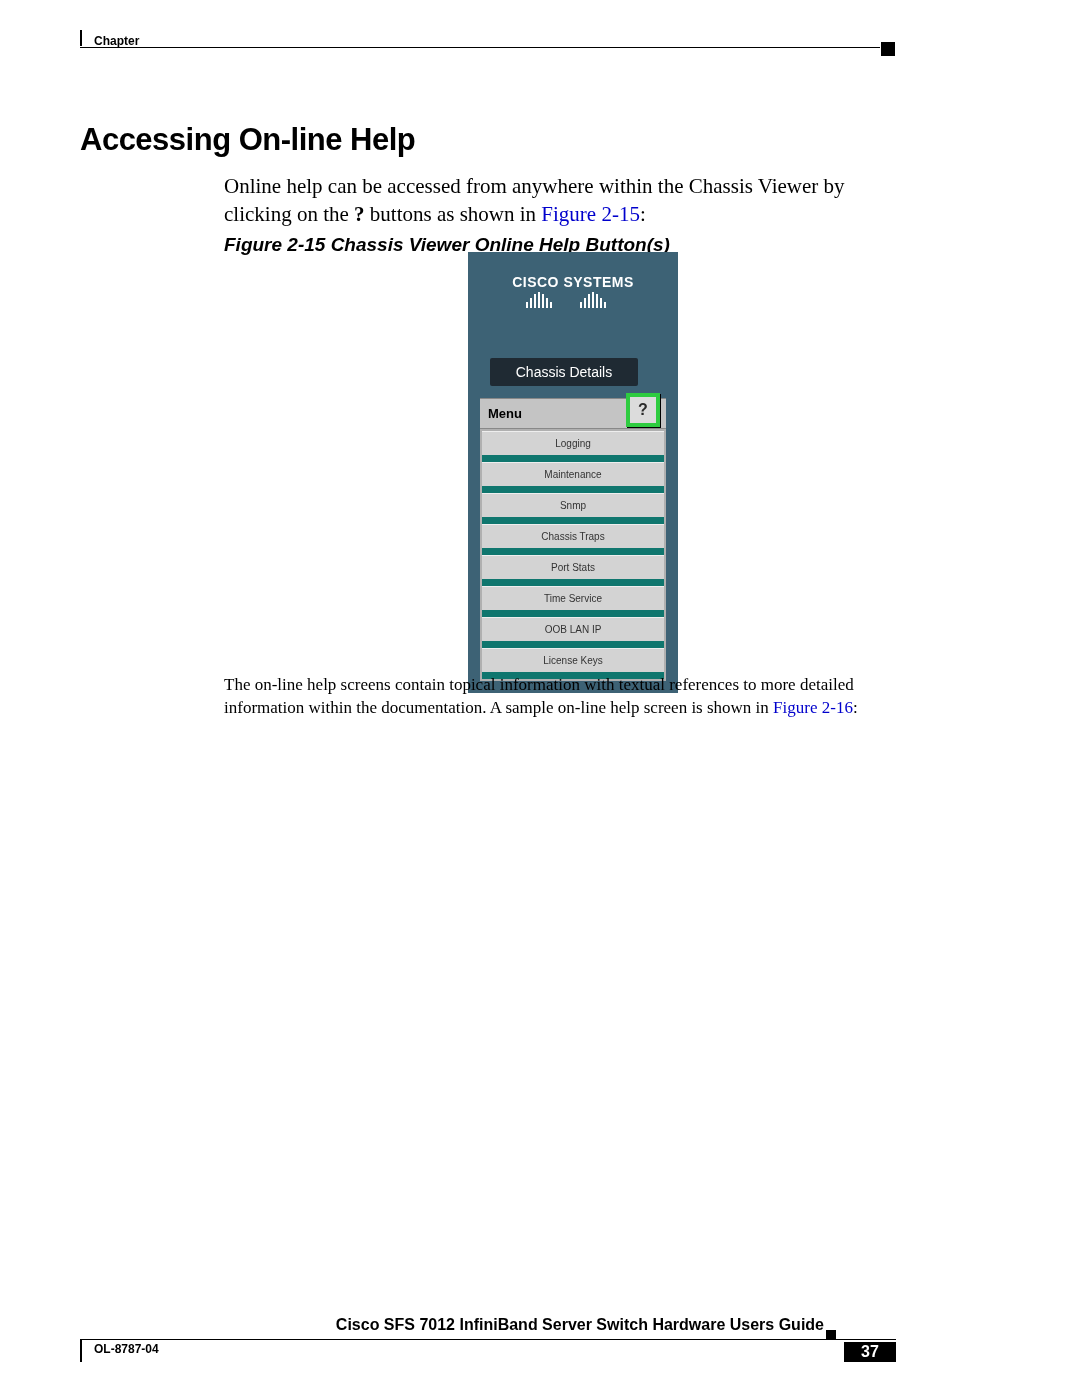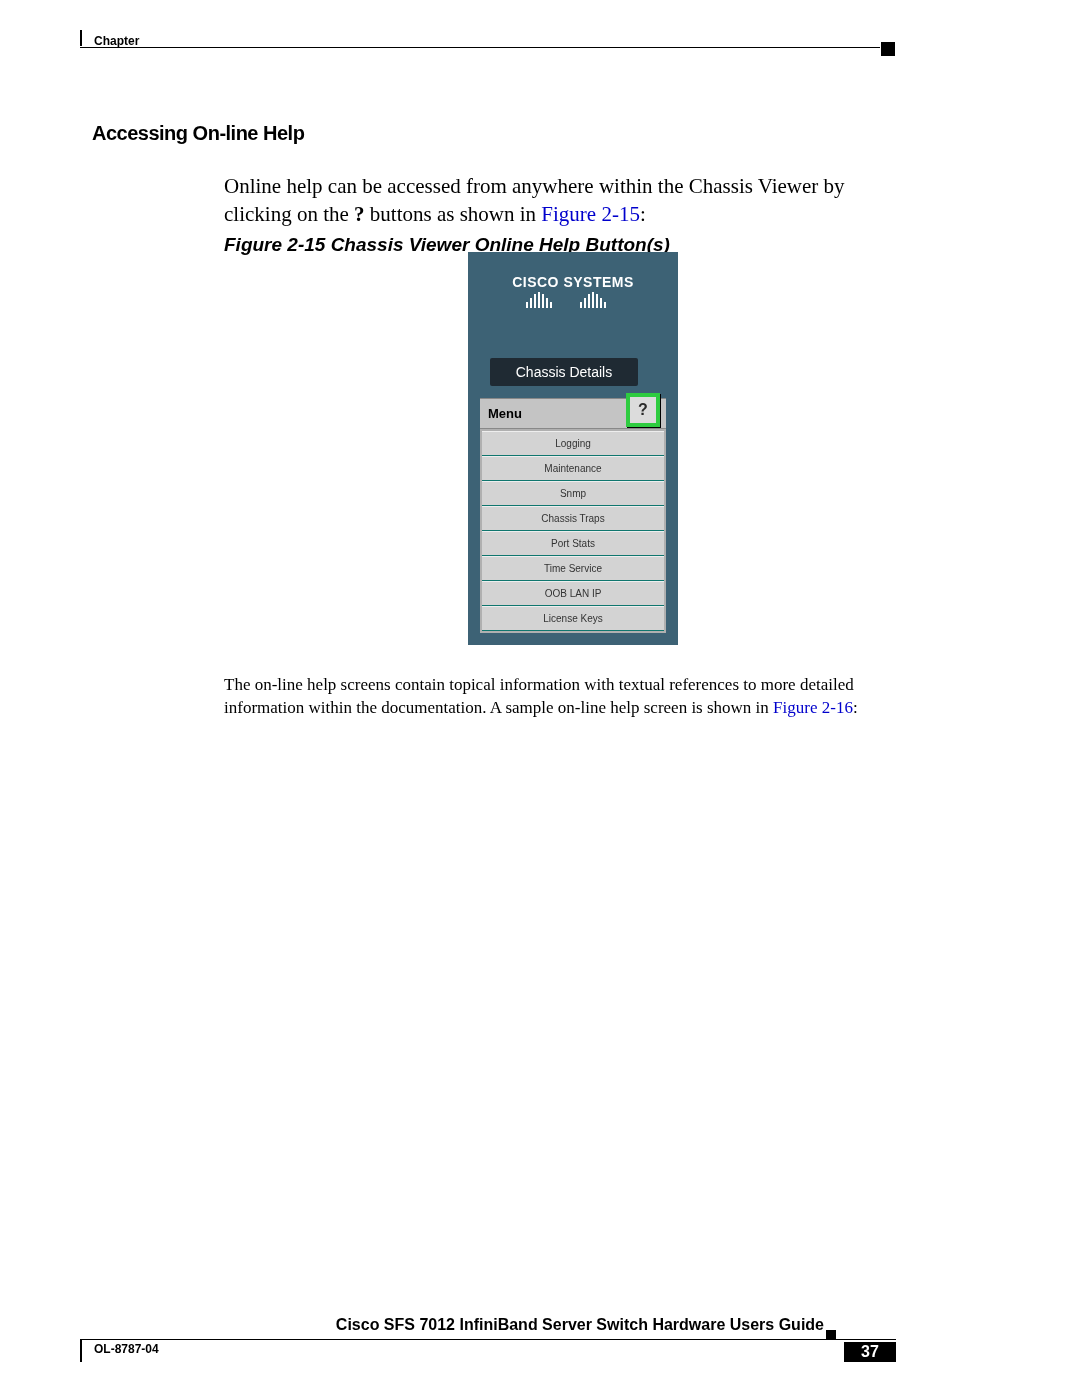--- a/index.html
+++ b/index.html
@@ -37,24 +37,24 @@
     background: #000;
   }
   .top-tick {
     position: absolute;
     left: 0; top: 0;
     width: 0; height: 16px;
     border-left: 2px solid #000;
   }
   .h1 {
     position: absolute;
-    left: 12px; top: 92px;
+    left: 0; top: 92px;
     font-family: Arial, Helvetica, sans-serif;
     font-weight: 800;
-    font-size: 20px;
+    font-size: 31px;
     letter-spacing: -0.5px;
   }
   .body1 {
     position: absolute;
     left: 144px; top: 142px;
     width: 670px;
     font-size: 21px;
     line-height: 1.35;
   }
   .xref { color: #0000cc; }
@@ -130,21 +130,21 @@
     border: 4px solid #2ecc40;
     display: flex; align-items: center; justify-content: center;
     font-family: Arial, Helvetica, sans-serif;
     font-weight: bold;
     font-size: 16px;
     color: #2a2a2a;
     box-shadow: 1px 1px 0 #000;
   }
   .menu-item {
     background: #d3d3d3;
-    border-bottom: 1px solid #0f766e;
+    border-bottom: 7px solid #0f766e;
     border-top: 1px solid #eee;
     text-align: center;
     font-family: Arial, Helvetica, sans-serif;
     font-size: 10px;
     color: #333;
     padding: 6px 0;
     margin: 0 2px;
   }
   .menu-list { padding: 2px 0 2px 0; background: #b0b0b0; }
   .body2 {

